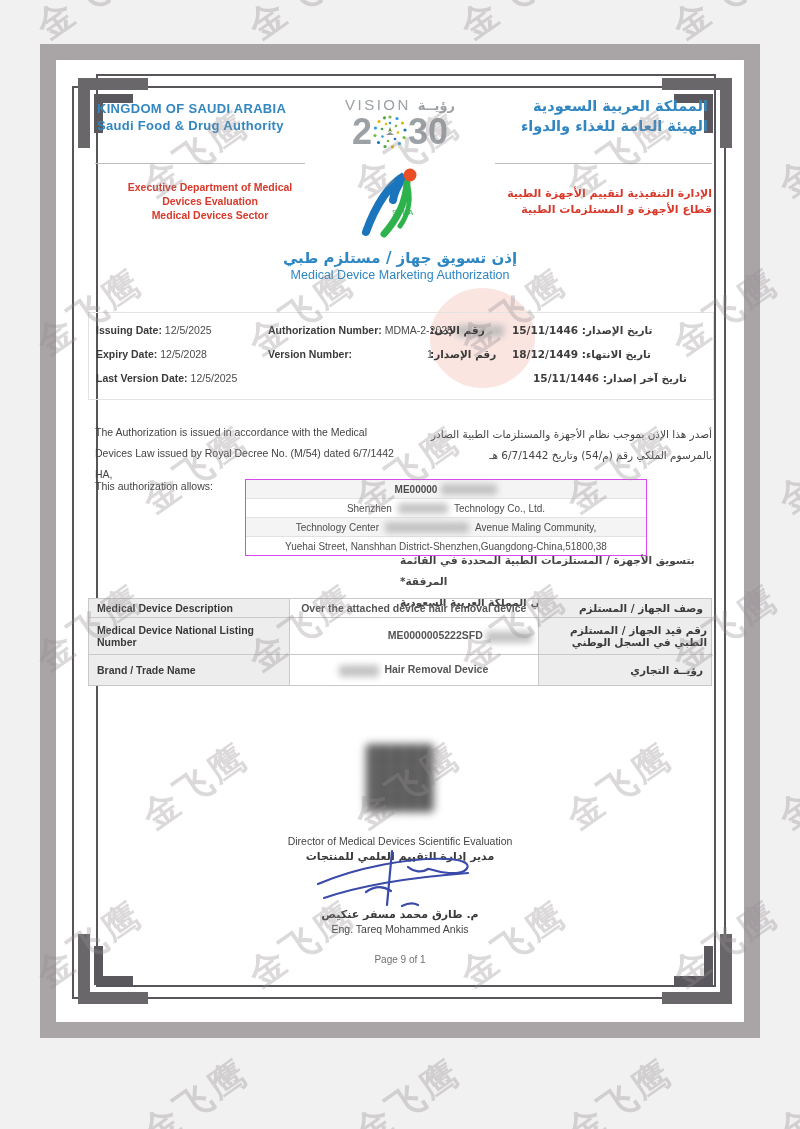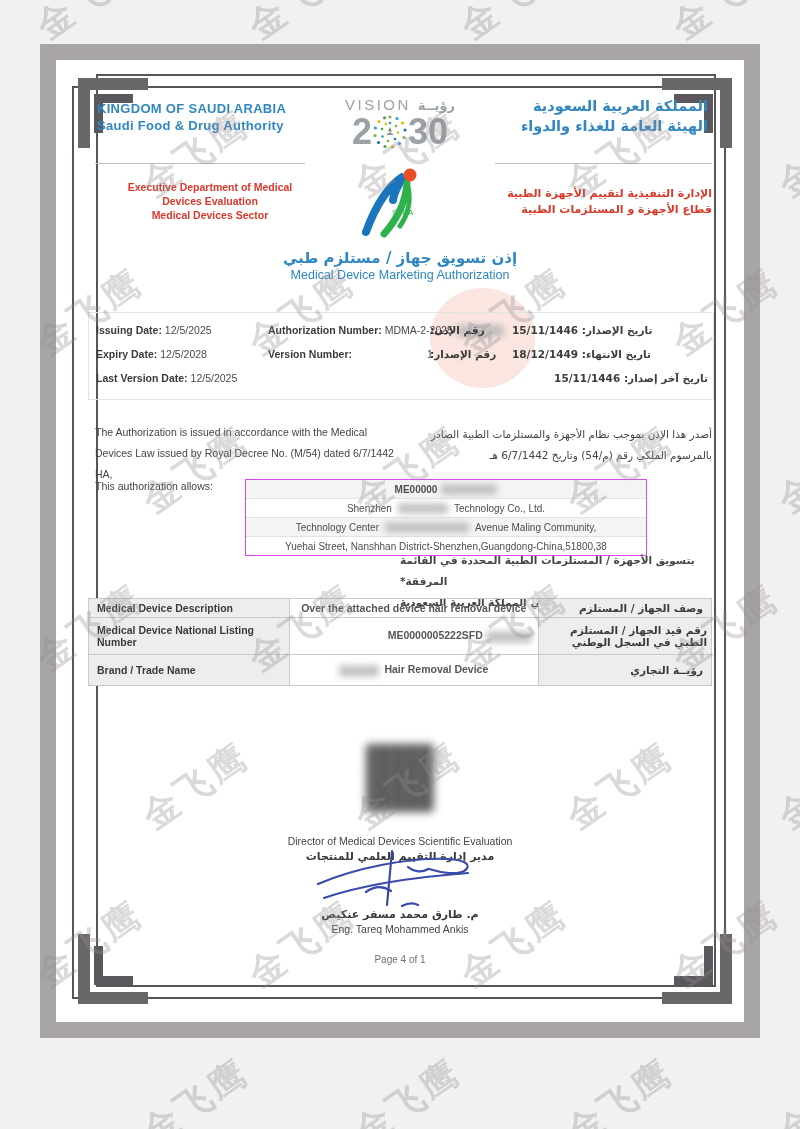--- a/index.html
+++ b/index.html
@@ -171,21 +171,21 @@
   <div class="abs small" style="left:268px;top:342px;">
     <span class="lbl">Version Number:</span>
   </div>
   <div class="abs small val" style="left:390px;top:342px;width:80px;text-align:center;">1</div>
 
   <div class="abs small ar lbl" style="left:430px;top:318px;width:78px;text-align:left;">رقم الإذن:</div>
   <div class="abs small ar lbl" style="left:430px;top:342px;width:78px;text-align:left;">رقم الإصدار:</div>
 
   <div class="abs small ar b" style="left:512px;top:318px;width:196px;text-align:left;">تاريخ الإصدار: 15/11/1446</div>
   <div class="abs small ar b" style="left:512px;top:342px;width:196px;text-align:left;">تاريخ الانتهاء: 18/12/1449</div>
-  <div class="abs small ar b" style="left:512px;top:366px;width:196px;text-align:right;">تاريخ آخر إصدار: 15/11/1446</div>
+  <div class="abs small ar b" style="left:512px;top:366px;width:196px;text-align:center;">تاريخ آخر إصدار: 15/11/1446</div>
 
   <div class="abs para" style="left:95px;top:422px;width:310px;">The Authorization is issued in accordance with the Medical Devices Law issued by Royal Decree No. (M/54) dated 6/7/1442 HA,</div>
   <div class="abs para ar" style="left:408px;top:424px;width:304px;text-align:right;">أصدر هذا الإذن بموجب نظام الأجهزة والمستلزمات الطبية الصادر بالمرسوم الملكي رقم (م/54) وتاريخ 6/7/1442 هـ</div>
 
   <div class="abs para" style="left:95px;top:476px;">This authorization allows:</div>
   <div class="abs para ar b" style="left:560px;top:476px;width:152px;text-align:left;">هذا الإذن يخول:</div>
 
   <div class="abs" style="left:245px;top:479px;width:400px;border:1px solid #d946ef;">
     <div class="cbox-row" style="background:#f4f4f4;">
       <span class="b">ME00000</span>
@@ -247,21 +247,21 @@
       <path d="M82,3 L77,57"></path>
       <path d="M98,19 c6,5 14,6 20,2"></path>
       <path d="M56,44 c10,-7 19,-5 25,-1"></path>
       <path d="M92,58 c6,-3 12,-3 16,-1"></path>
     </g>
   </svg>
 
   <div class="abs ar b" style="left:280px;top:908px;width:240px;text-align:center;font-size:11px;color:#3a3a3a;">م. طارق محمد مسفر عنكيص</div>
   <div class="abs" style="left:280px;top:923px;width:240px;text-align:center;font-size:10.5px;color:#444;">Eng. Tareq Mohammed Ankis</div>
 
-  <div class="abs footer-txt" style="left:330px;top:954px;width:140px;">Page 4 of 1</div>
+  <div class="abs footer-txt" style="left:330px;top:954px;width:140px;">Page 9 of 1</div>
 
   <div class="wm-layer">
       <span class="wm" style="left: 30px; top: -28px;">金飞鹰</span>
       <span class="wm" style="left: 242px; top: -28px;">金飞鹰</span>
       <span class="wm" style="left: 454px; top: -28px;">金飞鹰</span>
       <span class="wm" style="left: 666px; top: -28px;">金飞鹰</span>
       <span class="wm" style="left: 136px; top: 130px;">金飞鹰</span>
       <span class="wm" style="left: 348px; top: 130px;">金飞鹰</span>
       <span class="wm" style="left: 560px; top: 130px;">金飞鹰</span>
       <span class="wm" style="left: 772px; top: 130px;">金飞鹰</span>

